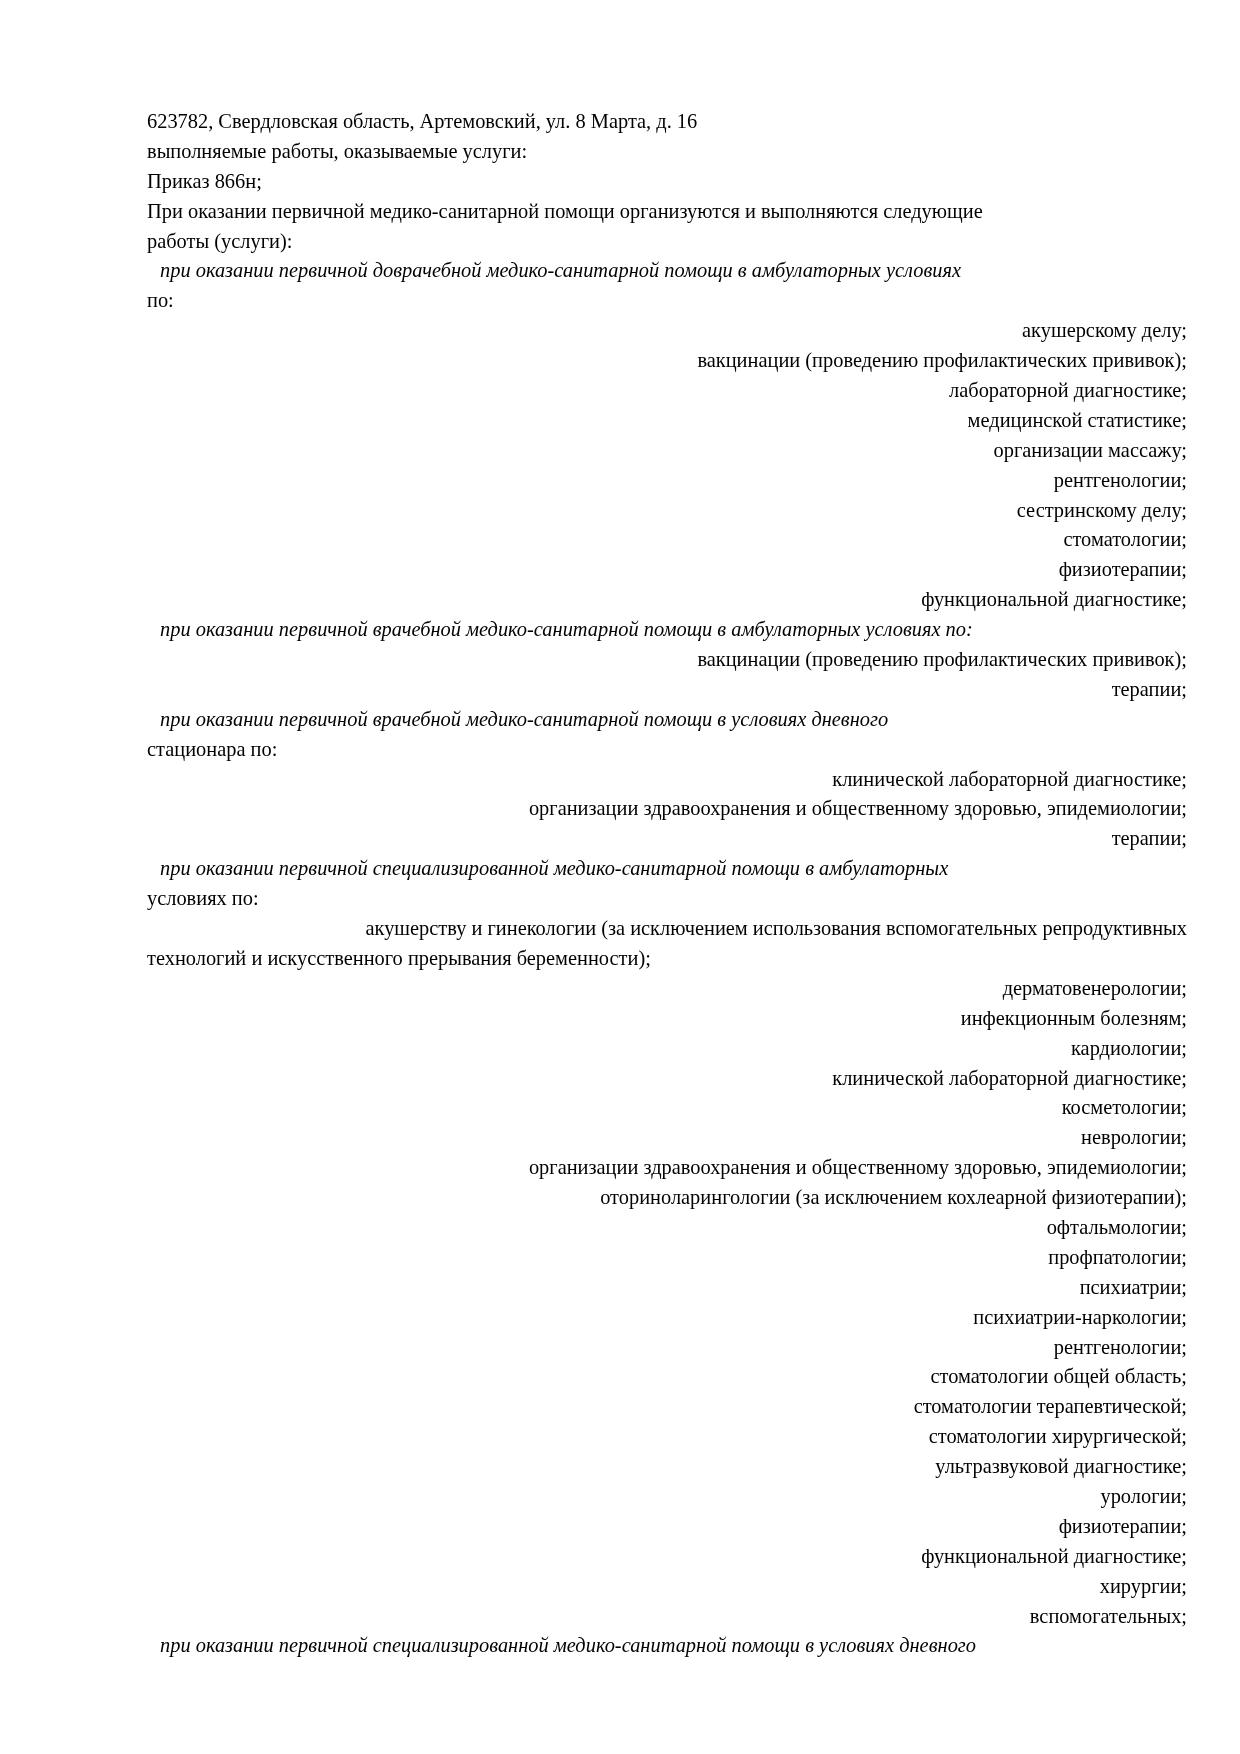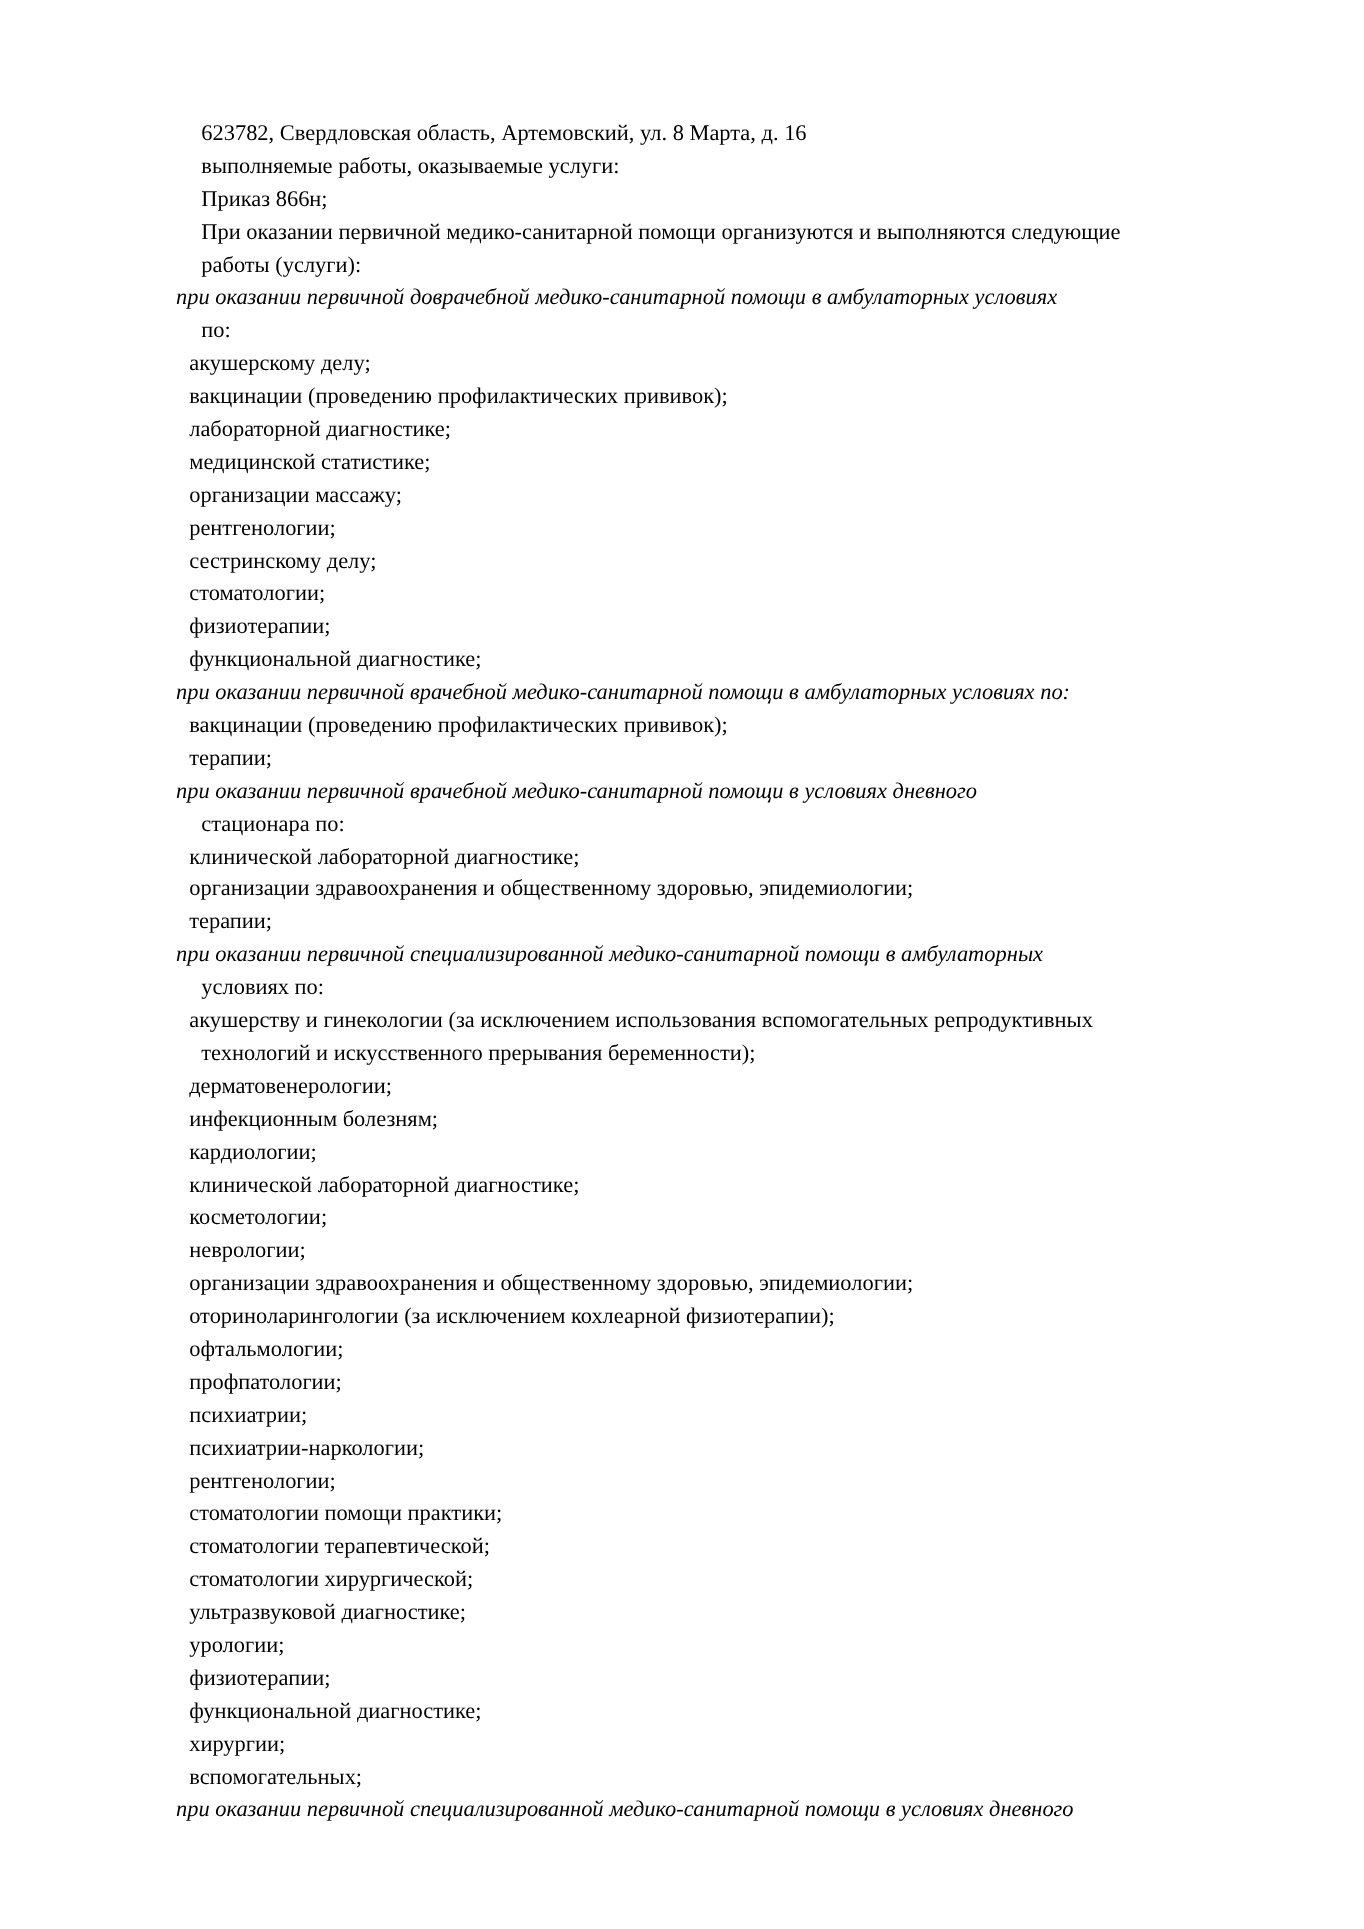--- a/index.html
+++ b/index.html
@@ -9,23 +9,23 @@
       left: 147px;
       top: 107px;
       width: 1040px;
       font-family: "Liberation Serif", "DejaVu Serif", serif;
       font-size: 20.4px;
       line-height: 29.9px;
       color: #000000;
       white-space: nowrap;
     }
     .line { display: block; height: 29.9px; }
-    .l0 { padding-left: 0; margin-left: 36px; }
+    .l0 { padding-left: 0; }
     .l1 { padding-left: 13px; font-style: italic; }
-    .l2 { padding-left: 25px; }
+    .l2 { padding-left: 25px; text-align: right; }
   </style>
 </head>
 <body>
 
 <div class="page">
   <span class="line l0">623782, Свердловская область, Артемовский, ул. 8 Марта, д. 16</span>
   <span class="line l0">выполняемые работы, оказываемые услуги:</span>
   <span class="line l0">Приказ 866н;</span>
   <span class="line l0">При оказании первичной медико-санитарной помощи организуются и выполняются следующие</span>
   <span class="line l0">работы (услуги):</span>
@@ -63,21 +63,21 @@
   <span class="line l2">клинической лабораторной диагностике;</span>
   <span class="line l2">косметологии;</span>
   <span class="line l2">неврологии;</span>
   <span class="line l2">организации здравоохранения и общественному здоровью, эпидемиологии;</span>
   <span class="line l2">оториноларингологии (за исключением кохлеарной физиотерапии);</span>
   <span class="line l2">офтальмологии;</span>
   <span class="line l2">профпатологии;</span>
   <span class="line l2">психиатрии;</span>
   <span class="line l2">психиатрии-наркологии;</span>
   <span class="line l2">рентгенологии;</span>
-  <span class="line l2">стоматологии помощи практики;</span>
+  <span class="line l2">стоматологии общей область;</span>
   <span class="line l2">стоматологии терапевтической;</span>
   <span class="line l2">стоматологии хирургической;</span>
   <span class="line l2">ультразвуковой диагностике;</span>
   <span class="line l2">урологии;</span>
   <span class="line l2">физиотерапии;</span>
   <span class="line l2">функциональной диагностике;</span>
   <span class="line l2">хирургии;</span>
   <span class="line l2">вспомогательных;</span>
 
   <span class="line l1">при оказании первичной специализированной медико-санитарной помощи в условиях дневного</span>

